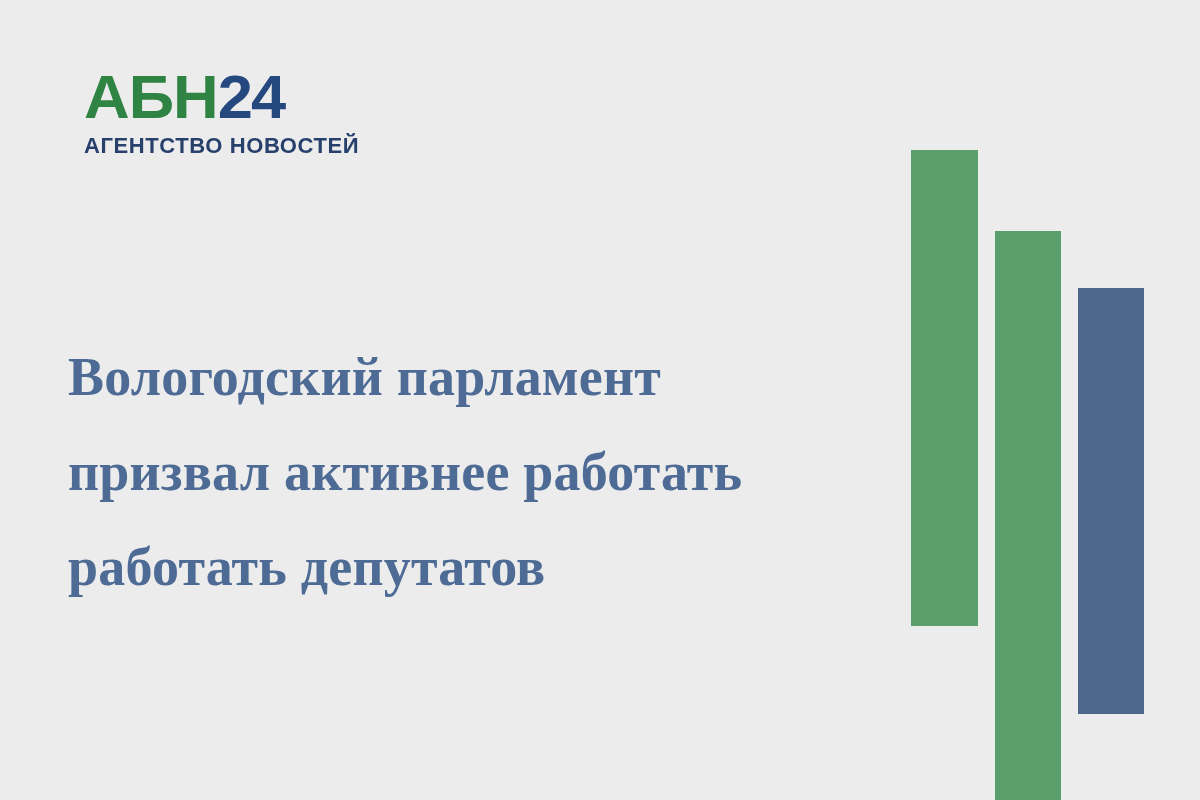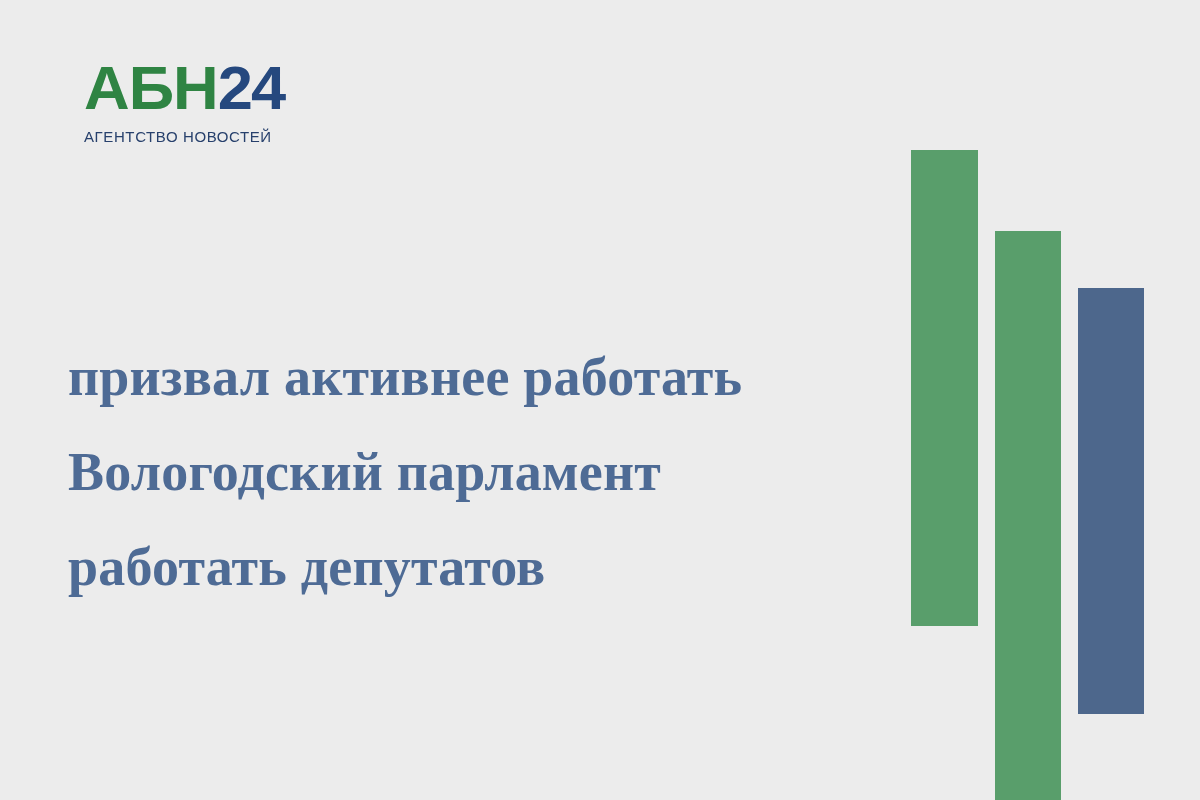--- a/index.html
+++ b/index.html
@@ -54,21 +54,21 @@
     top: 288px;
     width: 66px;
     height: 426px;
     background: #4d678c;
   }
 
   
   .logo {
     position: absolute;
     left: 84px;
-    top: 57px;
+    top: 66px;
     width: 290px;
   }
   .logo-wordmark {
     font-family: "Liberation Sans", sans-serif;
     font-weight: 700;
     font-size: 62px;
     line-height: 62px;
     letter-spacing: -1px;
     white-space: nowrap;
     margin: 0 0 6px 0;
@@ -77,22 +77,22 @@
   }
   .logo-abn {
     color: #2f8443;
   }
   .logo-24 {
     color: #25487e;
     letter-spacing: -2px;
   }
   .logo-tagline {
     font-family: "Liberation Sans", sans-serif;
-    font-weight: 400;
-    font-size: 15px;
+    font-weight: 700;
+    font-size: 22px;
     line-height: 24px;
     letter-spacing: 0.6px;
     color: #27406c;
     white-space: nowrap;
     margin: 0;
   }
 
   
   .headline {
     position: absolute;
@@ -121,18 +121,18 @@
     <div class="bar bar-2"></div>
     <div class="bar bar-3"></div>
   </div>
 
   <div class="logo">
     <div class="logo-wordmark"><span class="logo-abn">АБН</span><span class="logo-24">24</span></div>
     <div class="logo-tagline">АГЕНТСТВО НОВОСТЕЙ</div>
   </div>
 
   <div class="headline">
+    <div class="headline-line">Вологодский парламент</div>
     <div class="headline-line">призвал активнее работать</div>
-    <div class="headline-line">Вологодский парламент</div>
     <div class="headline-line">работать депутатов</div>
   </div>
 
 </div>
 
 </body></html>

